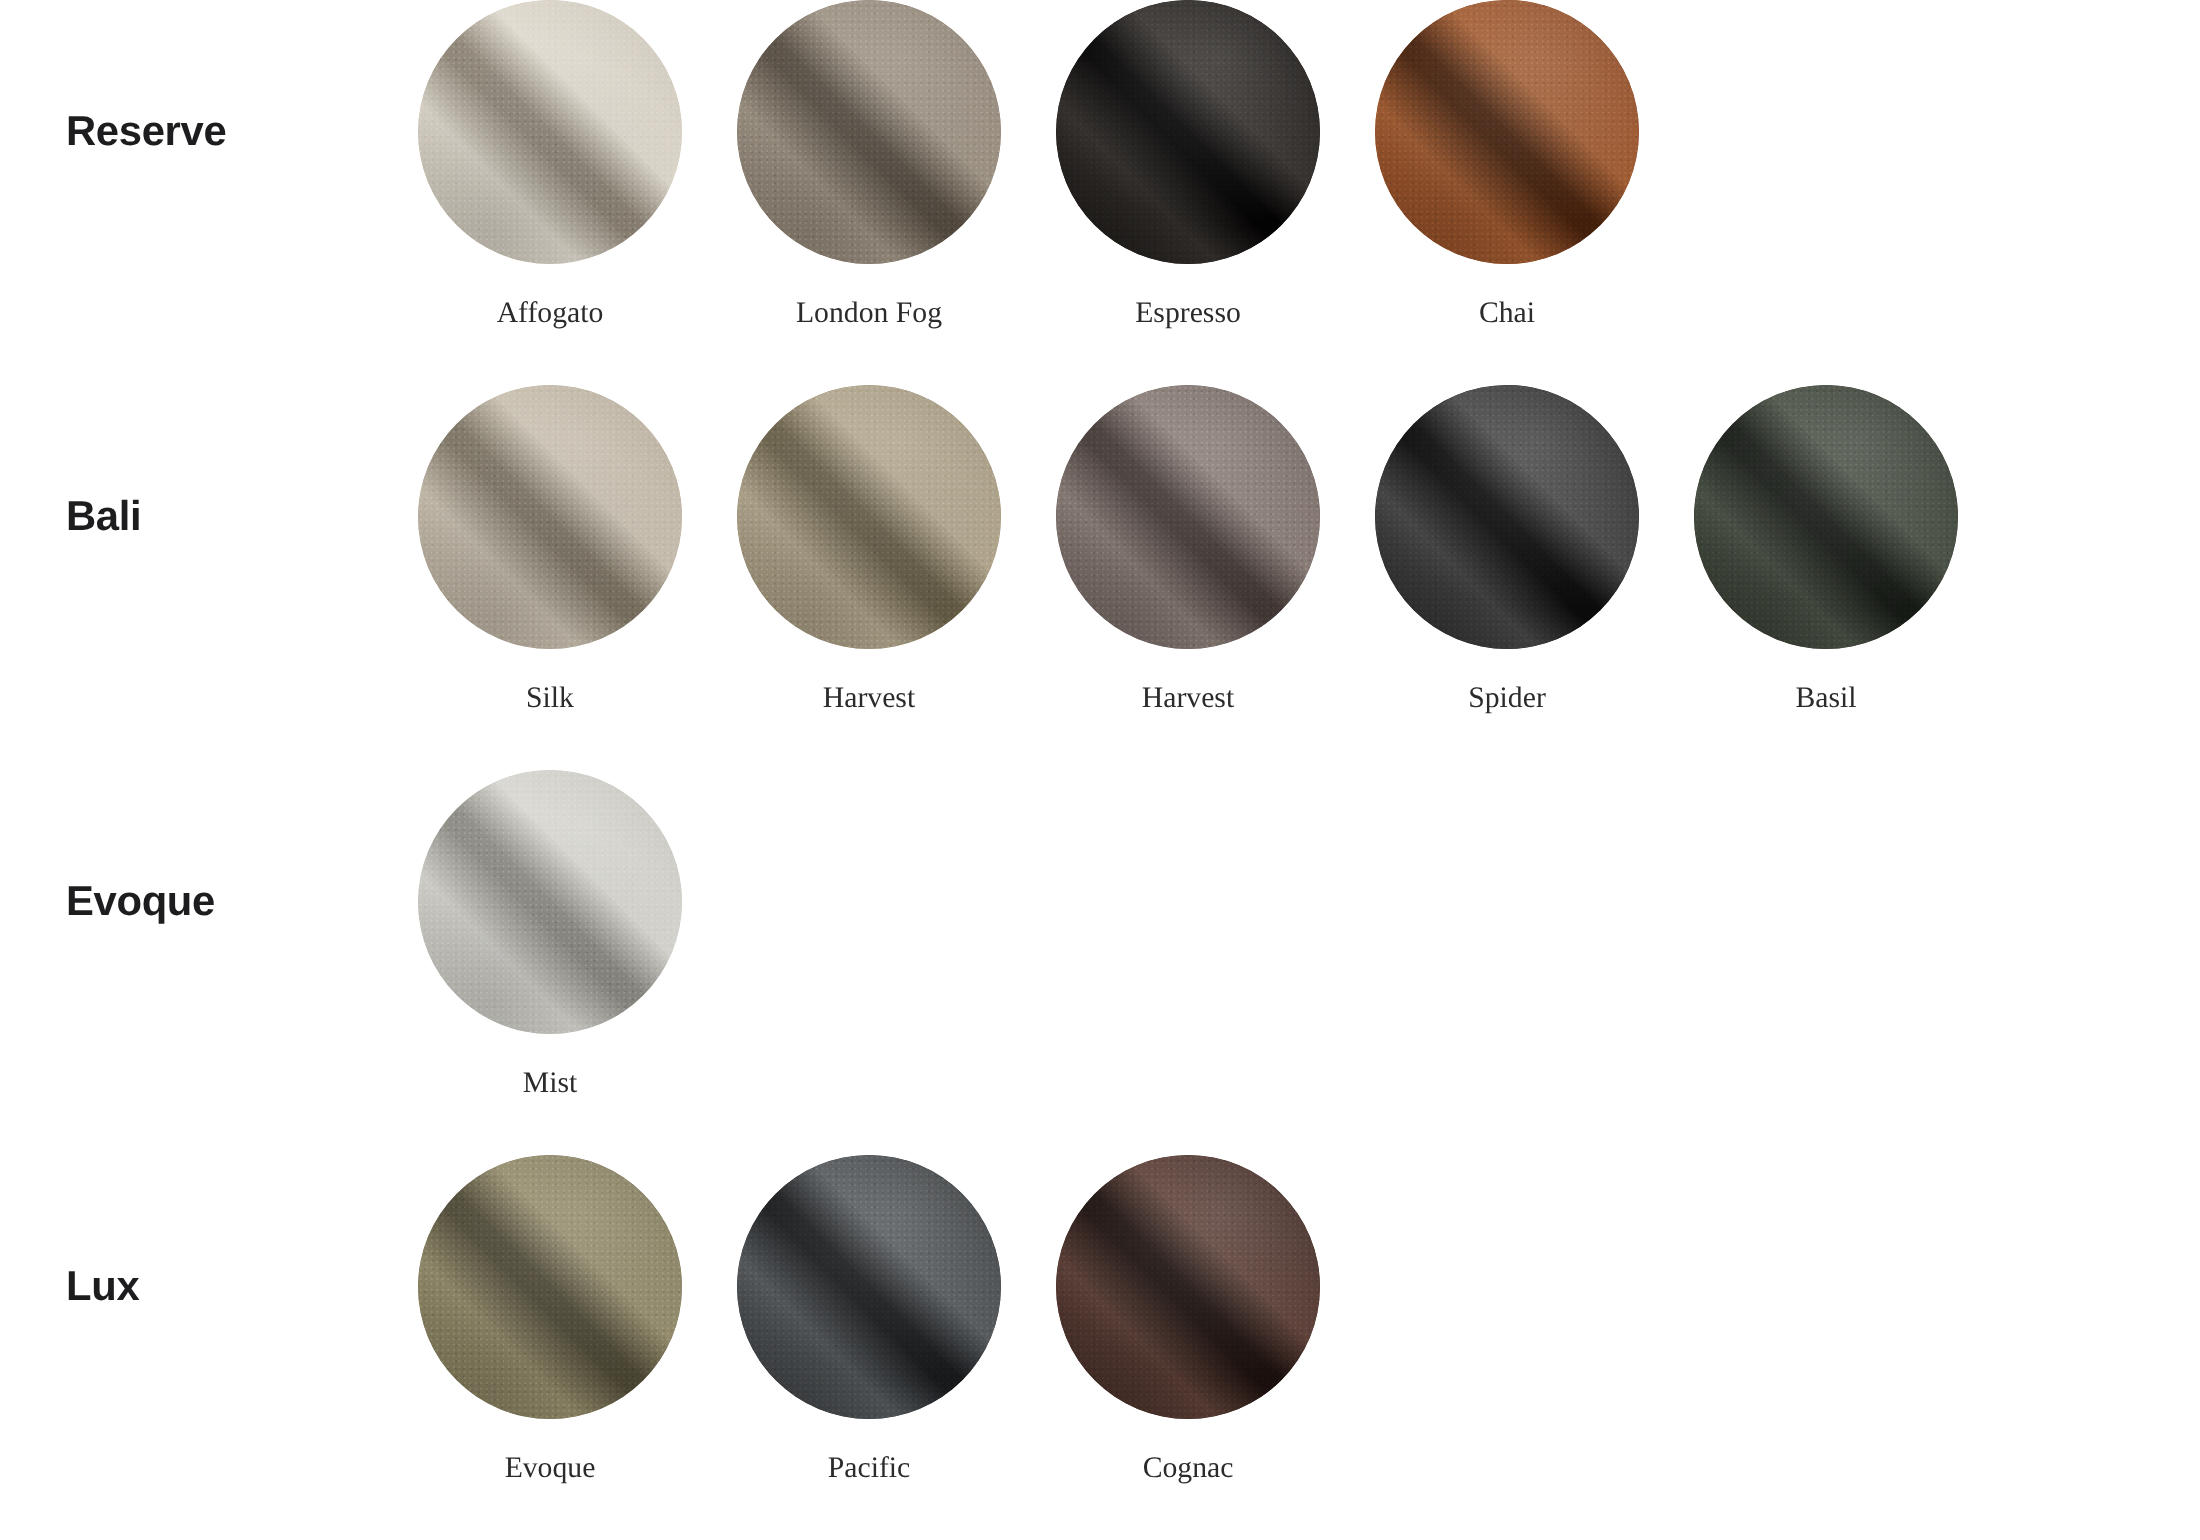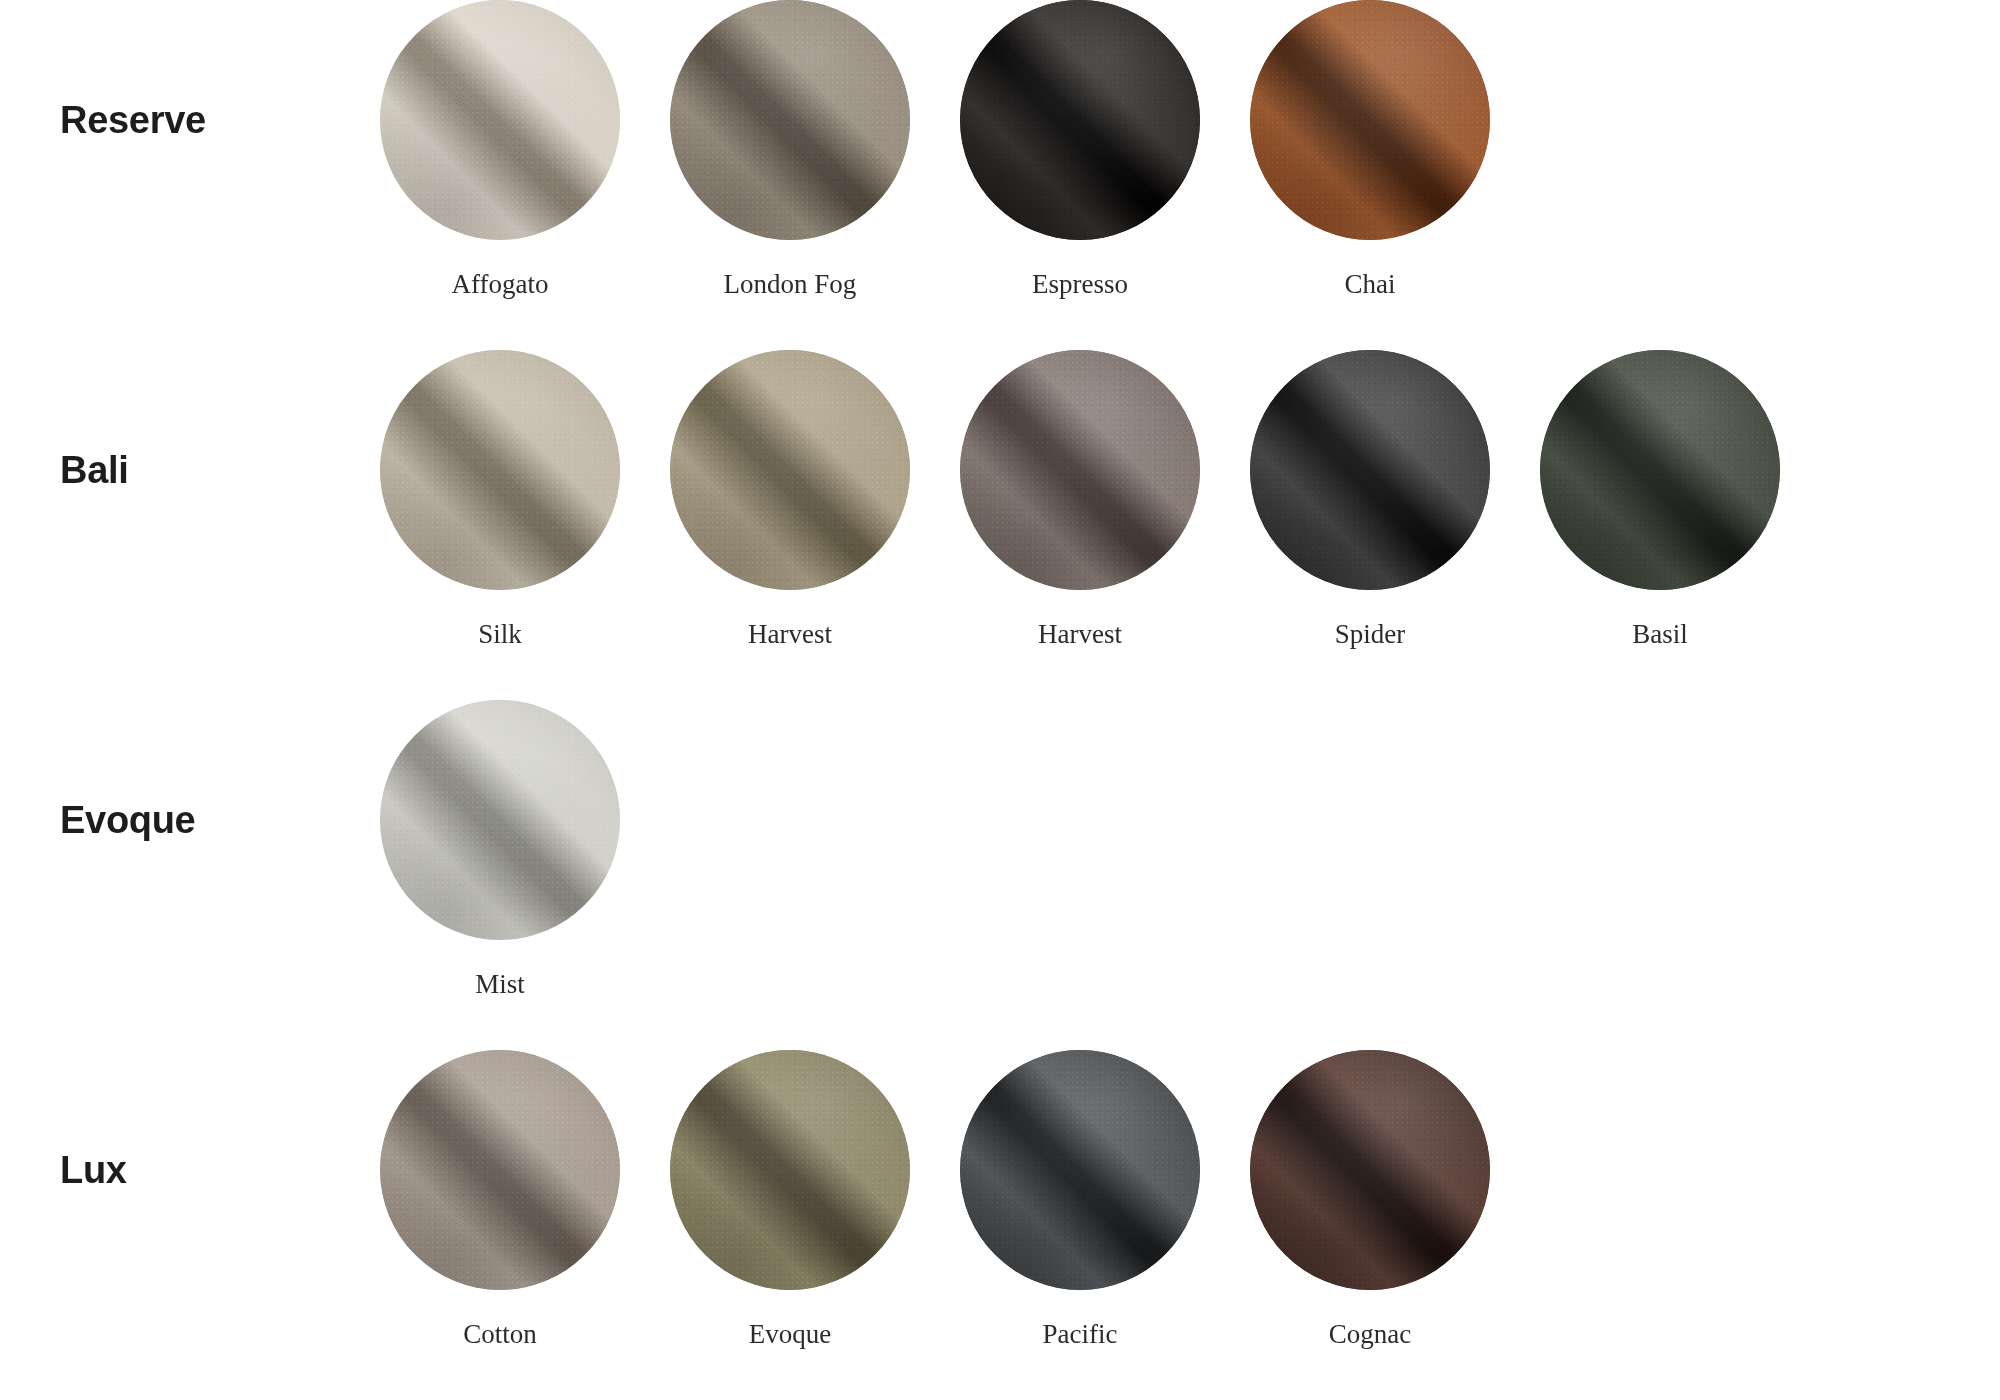--- a/index.html
+++ b/index.html
@@ -249,29 +249,20 @@
         </div>
       </div>
     </div>
     <div class="collection-row">
       <div class="row-label-cell">
         <div class="row-label">Lux</div>
       </div>
       <div class="swatch-grid">
         <div class="swatch-cell">
           <div class="swatch-disc">
-            <div class="disc-base" style="background: rgb(157, 144, 132);"></div>
-            <div class="disc-fold" style="background: linear-gradient(45deg, rgb(123, 111, 100) 0%, rgb(157, 144, 132) 22%, rgb(173, 161, 150) 38%, rgb(102, 91, 81) 47%, rgb(102, 91, 81) 50%, rgb(173, 161, 150) 58%, rgb(157, 144, 132) 74%, rgb(123, 111, 100) 100%);"></div>
-            <div class="disc-shade"></div>
-            <div class="disc-grain"></div>
-          </div>
-          <div class="swatch-label">Cotton</div>
-        </div>
-        <div class="swatch-cell">
-          <div class="swatch-disc">
             <div class="disc-base" style="background: rgb(129, 122, 92);"></div>
             <div class="disc-fold" style="background: linear-gradient(45deg, rgb(98, 92, 68) 0%, rgb(129, 122, 92) 22%, rgb(148, 140, 108) 38%, rgb(78, 73, 54) 47%, rgb(78, 73, 54) 50%, rgb(148, 140, 108) 58%, rgb(129, 122, 92) 74%, rgb(98, 92, 68) 100%);"></div>
             <div class="disc-shade"></div>
             <div class="disc-grain"></div>
           </div>
           <div class="swatch-label">Evoque</div>
         </div>
         <div class="swatch-cell">
           <div class="swatch-disc">
             <div class="disc-base" style="background: rgb(58, 61, 63);"></div>

